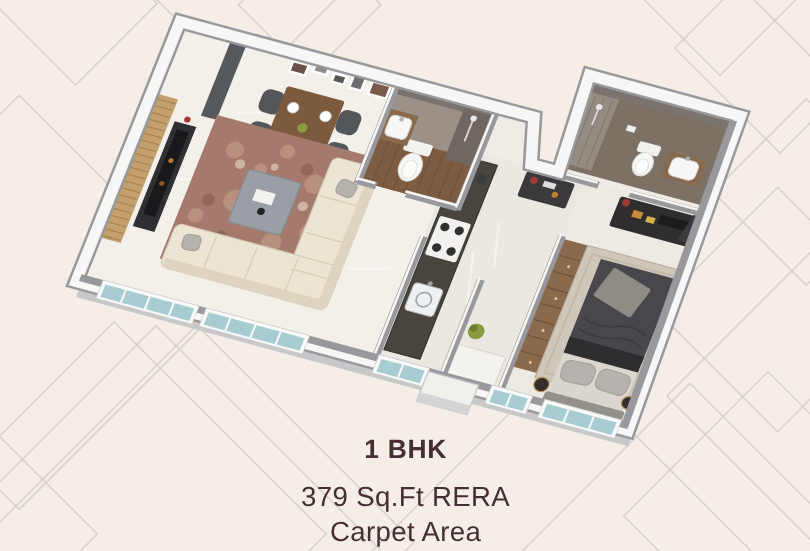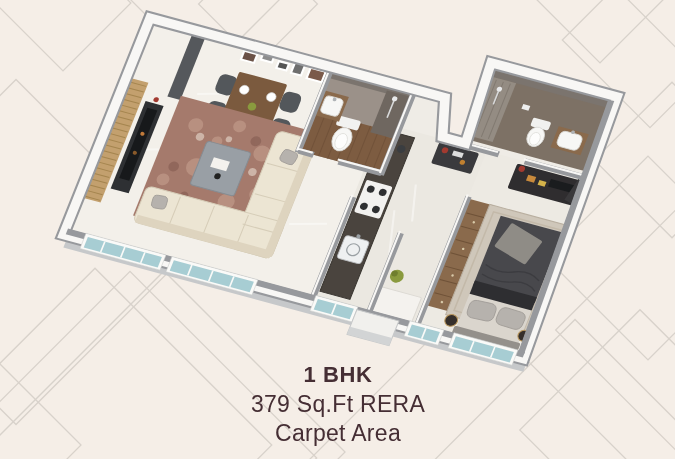--- a/index.html
+++ b/index.html
@@ -9,21 +9,21 @@
     font-family:"Liberation Sans", sans-serif;
   }
   .stage{position:relative;width:675px;height:459px;}
   svg.plan{position:absolute;left:0;top:0;}
   .caption{
     position:absolute;left:0;right:0;top:364px;
     text-align:center;color:var(--caption_text,#452e34);
     padding-left:1px;line-height:1.0;
   }
   .caption .l1{font-size:22px;font-weight:700;letter-spacing:.6px;}
-  .caption .l2{font-size:23px;font-weight:500;margin-top:7px;letter-spacing:.3px;}
+  .caption .l2{font-size:23px;font-weight:500;margin-top:17px;letter-spacing:.3px;}
   .caption .l3{font-size:23px;font-weight:400;margin-top:6px;letter-spacing:.3px;}
 
   
   .bg{fill:var(--background)}
   .pat{stroke:var(--pattern_line);fill:none;stroke-width:1.3}
   .extr{fill:var(--wall_side)}
   .floor{fill:var(--floor_light)}
   .flliv{fill:var(--floor_living)}
   .flkit{fill:var(--floor_kitchen)}
   .flbed{fill:var(--floor_bedroom)}

